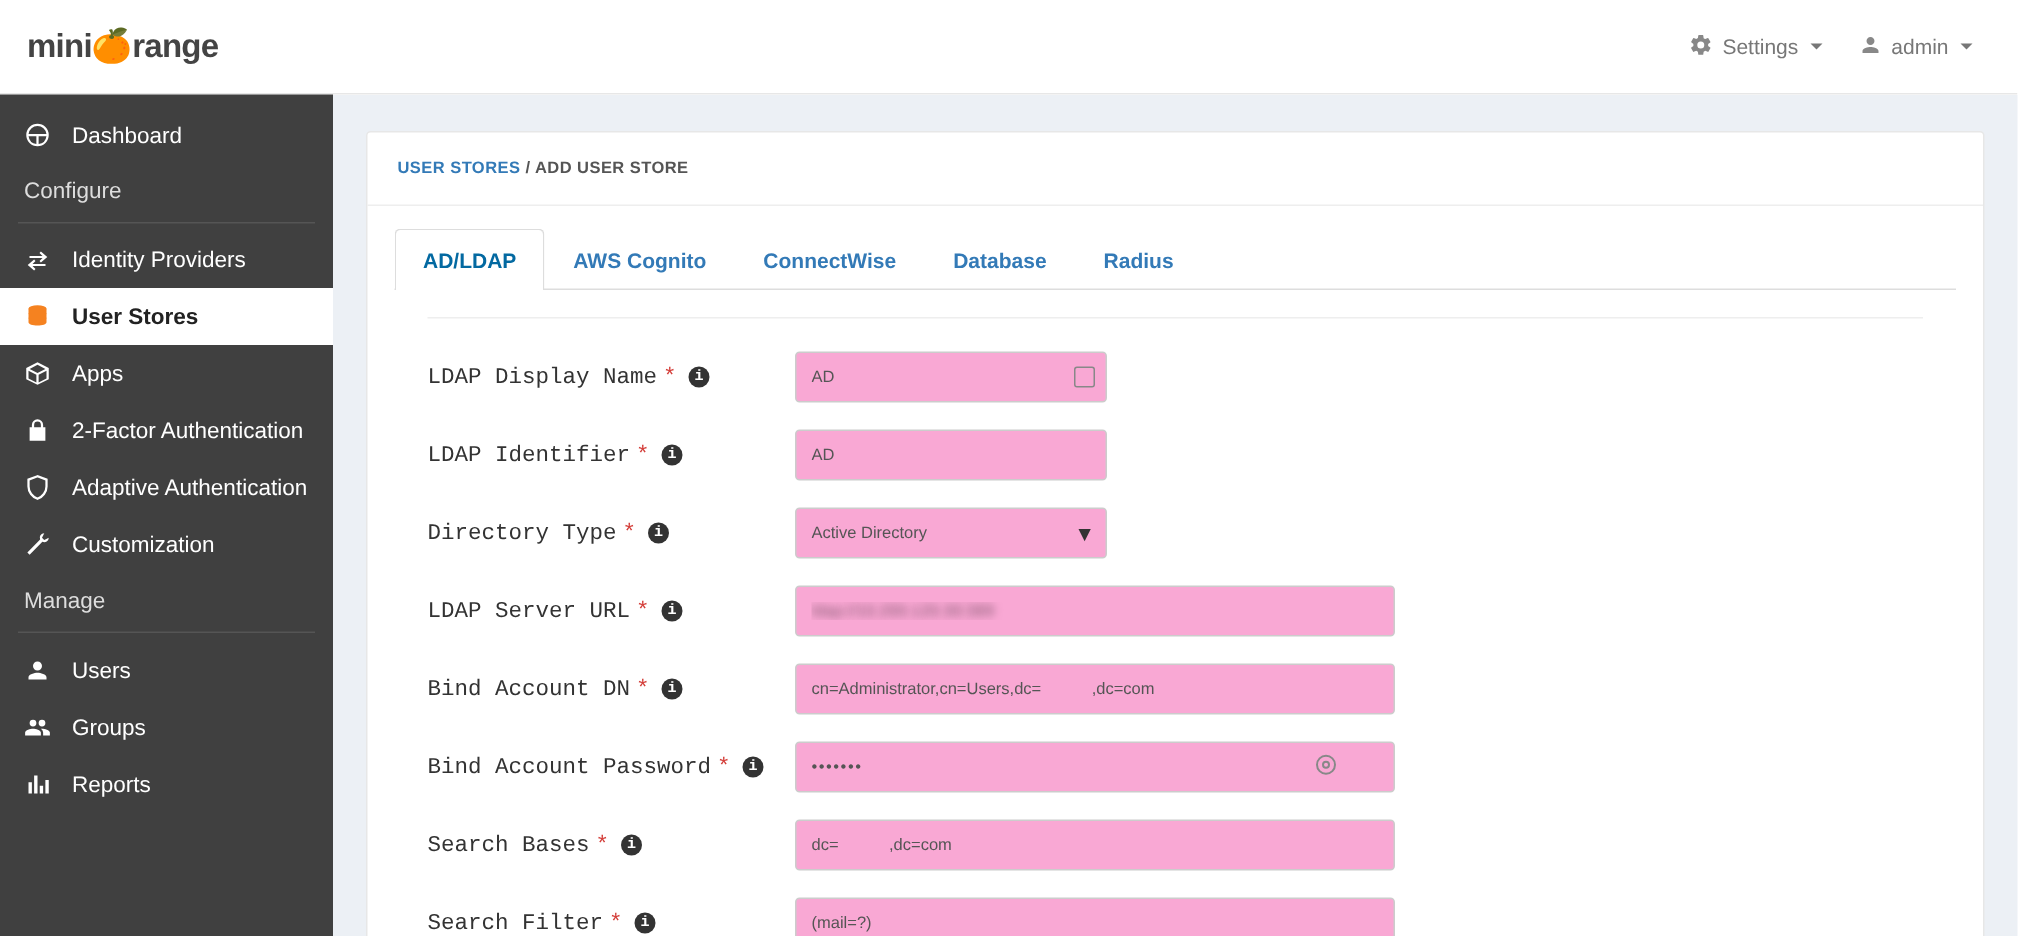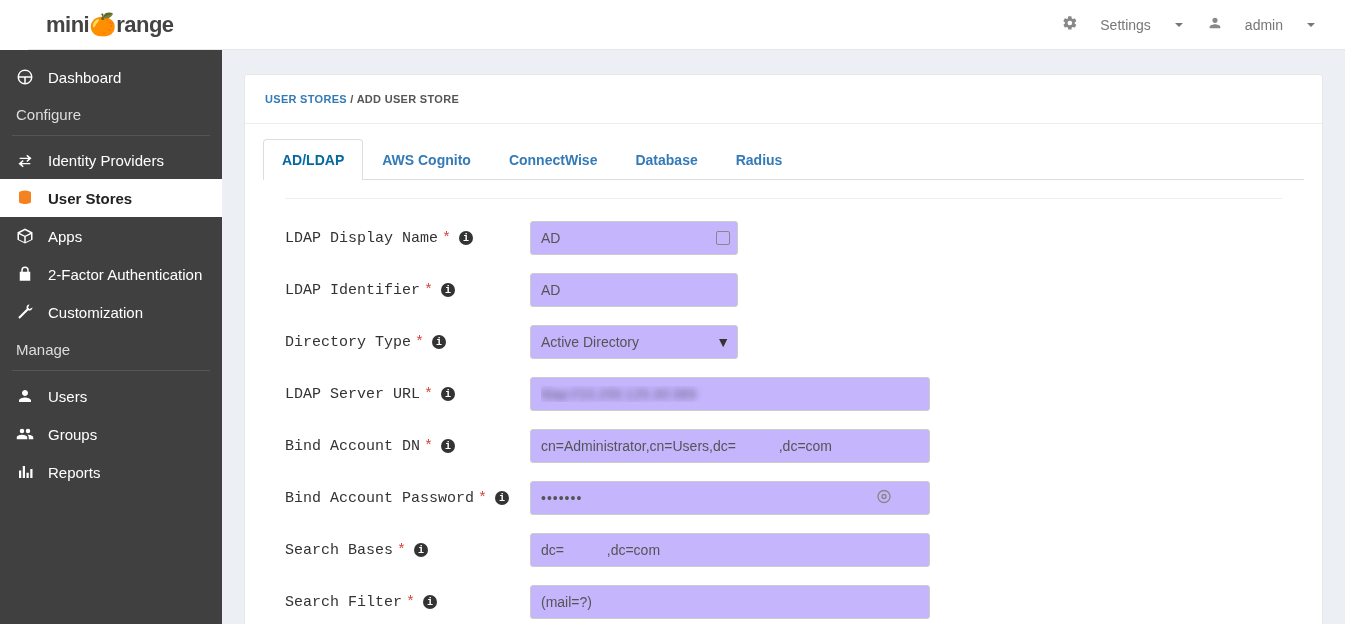--- a/index.html
+++ b/index.html
@@ -1,26 +1,26 @@
 <!DOCTYPE html>
 <html><head>
 <meta charset="utf-8">
 <style>
   * { box-sizing: border-box; margin: 0; padding: 0; }
   html, body { width: 1345px; height: 624px; font-family: "Helvetica Neue", Helvetica, Arial, sans-serif; font-size: 14px; color: #333; overflow: hidden; }
   a { text-decoration: none; }
 
   
-  .header { height: 50px; border-bottom: 1px solid #e7e7e7; background: #fff; display: flex; align-items: center; padding: 0 18px; margin-left: 28px; }
+  .header { height: 63px; border-bottom: 1px solid #e7e7e7; background: #fff; display: flex; align-items: center; padding: 0 18px; }
   .logo { font-size: 22px; font-weight: 700; color: #444; letter-spacing: -0.5px; }
   .logo .mini { color: #444; }
   .logo .o { color: #f58220; font-weight: 700; }
   .logo .range { color: #444; }
   .header-spacer { flex: 1; }
-  .header-btn { padding: 8px 12px; color: #777; cursor: pointer; display: flex; align-items: center; gap: 22px; }
+  .header-btn { padding: 8px 12px; color: #777; cursor: pointer; display: flex; align-items: center; gap: 6px; }
   .caret { display: inline-block; width: 0; height: 0; border-left: 4px solid transparent; border-right: 4px solid transparent; border-top: 4px solid #777; margin-left: 2px; }
 
   
   .body { display: flex; height: calc(624px - 45px); }
   .sidebar { width: 222px; background: #404040; color: #fff; padding-top: 8px; }
   .content { flex: 1; background: #ecf0f5; padding: 24px 22px; overflow: auto; }
 
   
   .nav-section { padding: 10px 16px; color: #ddd; font-size: 15px; }
   .nav-hr { border: none; border-top: 1px solid #555; margin: 2px 12px 6px 12px; }
@@ -42,21 +42,21 @@
   .tab { padding: 12px 18px; color: #337ab7; font-weight: 700; font-size: 14px; cursor: pointer; border: 1px solid transparent; border-bottom: none; position: relative; top: 1px; border-radius: 4px 4px 0 0; }
   .tab.active { color: #0369a1; border-color: #ddd; background: #fff; }
   .tab-hr { border: none; border-top: 1px solid #eee; margin: 18px 22px 0 22px; }
 
   
   .form { padding: 22px 22px 0 22px; }
   .form-row { display: flex; align-items: center; margin-bottom: 18px; }
   .form-label { width: 245px; font-size: 15px; color: #333; display: flex; align-items: center; gap: 4px; font-family: Liberation Mono, monospace; }
   .form-label .req { color: #d43f3a; }
   .info-icon { display: inline-flex; width: 14px; height: 14px; border-radius: 50%; background: #333; color: #fff; align-items: center; justify-content: center; font-size: 10px; font-weight: 700; margin-left: 4px; }
-  .form-input { height: 34px; border: 1px solid #ccc; border-radius: 3px; padding: 6px 10px; font-size: 14px; color: #555; background: #c4b5fd; }
+  .form-input { height: 34px; border: 1px solid #ccc; border-radius: 3px; padding: 6px 10px; font-size: 11px; color: #555; background: #f9a8d4; }
   .form-input.wide { width: 400px; }
   .form-input.narrow { width: 208px; position: relative; }
   .form-input::placeholder { color: #999; }
   .select-wrap { position: relative; width: 208px; }
   .select-caret { position: absolute; right: 8px; top: 50%; transform: translateY(-50%); pointer-events: none; }
   select.form-input { appearance: none; -webkit-appearance: none; padding-right: 22px; width: 100%; }
   .input-icon-right { position: relative; display: inline-block; }
   .input-icon-right .edge-icon { position: absolute; right: 8px; top: 50%; transform: translateY(-50%); width: 14px; height: 14px; border: 1px solid #888; border-radius: 2px; }
 </style>
 </head>
@@ -135,20 +135,28 @@
 
     <div class="nav-item">
       <span class="icon">
         <svg width="18" height="18" viewBox="0 0 24 24" fill="#fff">
             <path d="M17 9V7a5 5 0 0 0-10 0v2H5v12h14V9zm-8-2a3 3 0 0 1 6 0v2H9z"></path>
           </svg>
       </span>
       <span>2-Factor Authentication</span>
     </div>
 
+    <div class="nav-item">
+      <span class="icon">
+        <svg width="18" height="18" viewBox="0 0 24 24" fill="none" stroke="#fff" stroke-width="2">
+            <path d="M12 2 4 5v6c0 5 3.4 9.3 8 11 4.6-1.7 8-6 8-11V5z"></path>
+          </svg>
+      </span>
+      <span>Adaptive Authentication</span>
+    </div>
 
     <div class="nav-item">
       <span class="icon">
         <svg width="18" height="18" viewBox="0 0 24 24" fill="#fff">
             <path d="M22 6a4 4 0 0 1-5.66 3.66L5 21 3 19 14.34 7.66A4 4 0 0 1 18 2l-2 4 2 2z"></path>
           </svg>
       </span>
       <span>Customization</span>
     </div>
 

